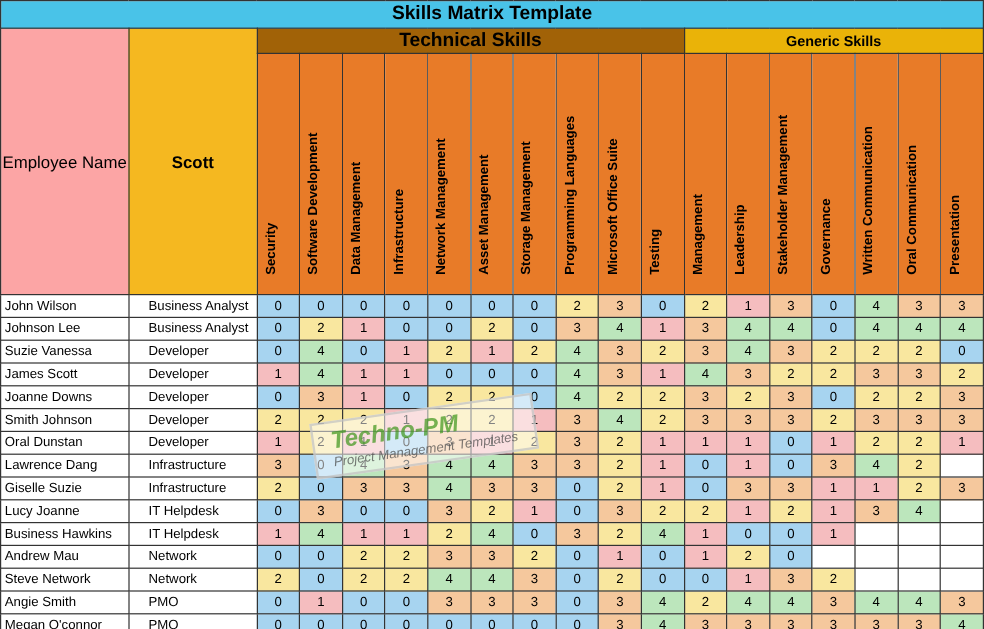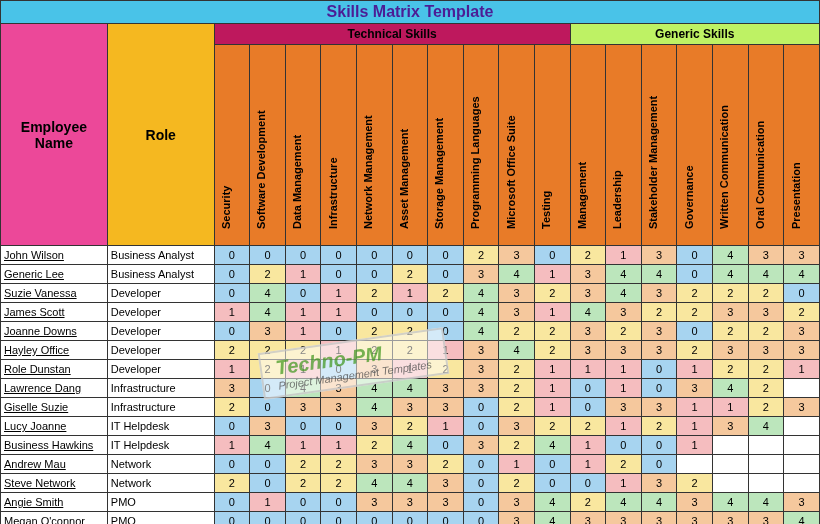--- a/index.html
+++ b/index.html
@@ -19,40 +19,40 @@
     table-layout: fixed;
   }
   th, td {
     border: 1px solid #333;
     padding: 0;
     text-align: center;
     vertical-align: middle;
   }
   .title-cell {
     background: #49c3e8;
-    color: #4c1d95;
+    color: #000000;
     font-weight: bold;
     font-size: 16px;
     height: 22px;
   }
   .tech-header {
-    background: #be185d;
+    background: #a16207;
+    font-weight: bold;
+    height: 20px;
+    font-size: 16px;
+  }
+  .gen-header {
+    background: #eab308;
     font-weight: bold;
     height: 20px;
     font-size: 12px;
   }
-  .gen-header {
-    background: #bef264;
-    font-weight: bold;
-    height: 20px;
-    font-size: 12px;
-  }
   .employee-header {
-    background: #ec4899;
-    font-weight: bold;
+    background: #fca5a5;
+    font-weight: normal;
     font-size: 14px;
     width: 110px;
   }
   .role-header {
     background: #f5b820;
     font-weight: bold;
     font-size: 14px;
     width: 110px;
   }
   .skill-header {
@@ -73,25 +73,24 @@
     transform: rotate(-90deg) translateY(-50%);
   }
   .name-cell {
     text-align: left;
     padding-left: 3px;
     height: 18px;
     background: #fff;
     font-size: 11px;
     white-space: nowrap;
     overflow: hidden;
-    text-decoration: underline;
   }
   .role-cell {
     text-align: left;
-    padding-left: 3px;
+    padding-left: 16px;
     background: #fff;
     font-size: 11px;
     white-space: nowrap;
     overflow: hidden;
   }
   .score-cell {
     font-size: 11px;
     height: 18px;
   }
   .s0 { background: #a7d4f0; }
@@ -131,21 +130,21 @@
     <col style="width:105px">
     <col style="width:105px">
     <col span="17" style="width:35px">
   </colgroup>
   <thead>
     <tr>
       <th colspan="19" class="title-cell">Skills Matrix Template</th>
     </tr>
     <tr>
       <th rowspan="2" class="employee-header">Employee Name</th>
-      <th rowspan="2" class="role-header">Role</th>
+      <th rowspan="2" class="role-header">Scott</th>
       <th colspan="10" class="tech-header">Technical Skills</th>
       <th colspan="7" class="gen-header">Generic Skills</th>
     </tr>
     <tr id="skill-header-row">
           <th class="skill-header">
             <span class="rotated">Security</span>
           </th>
           <th class="skill-header">
             <span class="rotated">Software Development</span>
           </th>
@@ -212,21 +211,21 @@
           <td class="score-cell s0">0</td>
           <td class="score-cell s2">2</td>
           <td class="score-cell s1">1</td>
           <td class="score-cell s3">3</td>
           <td class="score-cell s0">0</td>
           <td class="score-cell s4">4</td>
           <td class="score-cell s3">3</td>
           <td class="score-cell s3">3</td>
         </tr>
         <tr>
-          <td class="name-cell">Generic Lee</td>
+          <td class="name-cell">Johnson Lee</td>
           <td class="role-cell">Business Analyst</td>
           <td class="score-cell s0">0</td>
           <td class="score-cell s2">2</td>
           <td class="score-cell s1">1</td>
           <td class="score-cell s0">0</td>
           <td class="score-cell s0">0</td>
           <td class="score-cell s2">2</td>
           <td class="score-cell s0">0</td>
           <td class="score-cell s3">3</td>
           <td class="score-cell s4">4</td>
@@ -296,42 +295,42 @@
           <td class="score-cell s2">2</td>
           <td class="score-cell s3">3</td>
           <td class="score-cell s2">2</td>
           <td class="score-cell s3">3</td>
           <td class="score-cell s0">0</td>
           <td class="score-cell s2">2</td>
           <td class="score-cell s2">2</td>
           <td class="score-cell s3">3</td>
         </tr>
         <tr>
-          <td class="name-cell">Hayley Office</td>
+          <td class="name-cell">Smith Johnson</td>
           <td class="role-cell">Developer</td>
           <td class="score-cell s2">2</td>
           <td class="score-cell s2">2</td>
           <td class="score-cell s2">2</td>
           <td class="score-cell s1">1</td>
           <td class="score-cell s2">2</td>
           <td class="score-cell s2">2</td>
           <td class="score-cell s1">1</td>
           <td class="score-cell s3">3</td>
           <td class="score-cell s4">4</td>
           <td class="score-cell s2">2</td>
           <td class="score-cell s3">3</td>
           <td class="score-cell s3">3</td>
           <td class="score-cell s3">3</td>
           <td class="score-cell s2">2</td>
           <td class="score-cell s3">3</td>
           <td class="score-cell s3">3</td>
           <td class="score-cell s3">3</td>
         </tr>
         <tr>
-          <td class="name-cell">Role Dunstan</td>
+          <td class="name-cell">Oral Dunstan</td>
           <td class="role-cell">Developer</td>
           <td class="score-cell s1">1</td>
           <td class="score-cell s2">2</td>
           <td class="score-cell s1">1</td>
           <td class="score-cell s0">0</td>
           <td class="score-cell s3">3</td>
           <td class="score-cell s1">1</td>
           <td class="score-cell s2">2</td>
           <td class="score-cell s3">3</td>
           <td class="score-cell s2">2</td>

